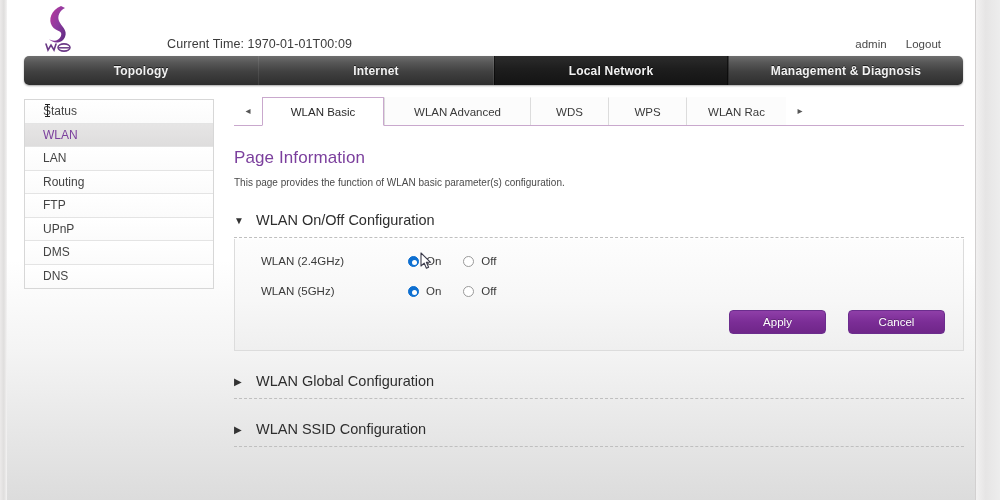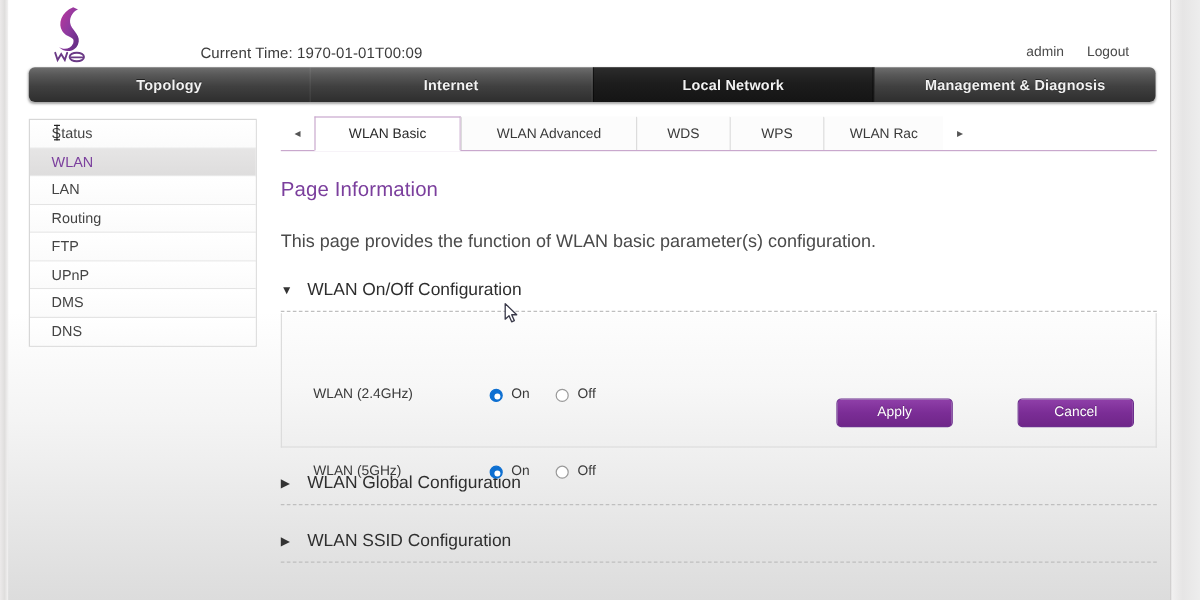--- a/index.html
+++ b/index.html
@@ -181,22 +181,22 @@
 
   
   .page-title {
     margin-top: 22px;
     font-size: 17px;
     color: #7b3f9d;
     font-weight: normal;
     letter-spacing: 0.1px;
   }
   .page-desc {
-    margin-top: 25px;
-    font-size: 15px;
+    margin-top: 9px;
+    font-size: 10px;
     color: #4a4a4a;
   }
 
   
   .section {
     margin-top: 24px;
   }
   .section-header {
     display: flex;
     align-items: center;
@@ -219,24 +219,23 @@
     margin-top: 1px;
     border: 1px solid #dcdcdc;
     border-top: none;
     background: linear-gradient(180deg, #fdfdfd 0%, #f7f7f7 55%, #efefef 100%);
     padding: 16px 20px 14px 26px;
     height: 112px;
     position: relative;
   }
   .form-row {
     display: flex;
-    align-items: center;
+    align-items: flex-start;
     height: 24px;
     margin-bottom: 6px;
-    margin-top: 40px;
   }
   .form-label {
     width: 147px;
     font-size: 11.5px;
     color: #3a3a3a;
   }
   .radio-group { display: flex; align-items: center; }
   .radio-opt {
     display: flex;
     align-items: center;
@@ -275,21 +274,20 @@
   .btn {
     width: 97px; height: 24px;
     border-radius: 4px;
     border: 1px solid #6b2d8d;
     background: linear-gradient(180deg, #8f3fa8 0%, #7b2d96 50%, #6f2689 100%);
     color: #ffffff;
     font-size: 11.5px;
     display: flex; align-items: center; justify-content: center;
     cursor: pointer;
     text-shadow: 0 -1px 0 rgba(0,0,0,0.25);
-    margin-left: 32px;
   }
 
   
   .section-collapsed {
     margin-top: 22px;
   }
 
   
   .cursor {
     position: absolute;

